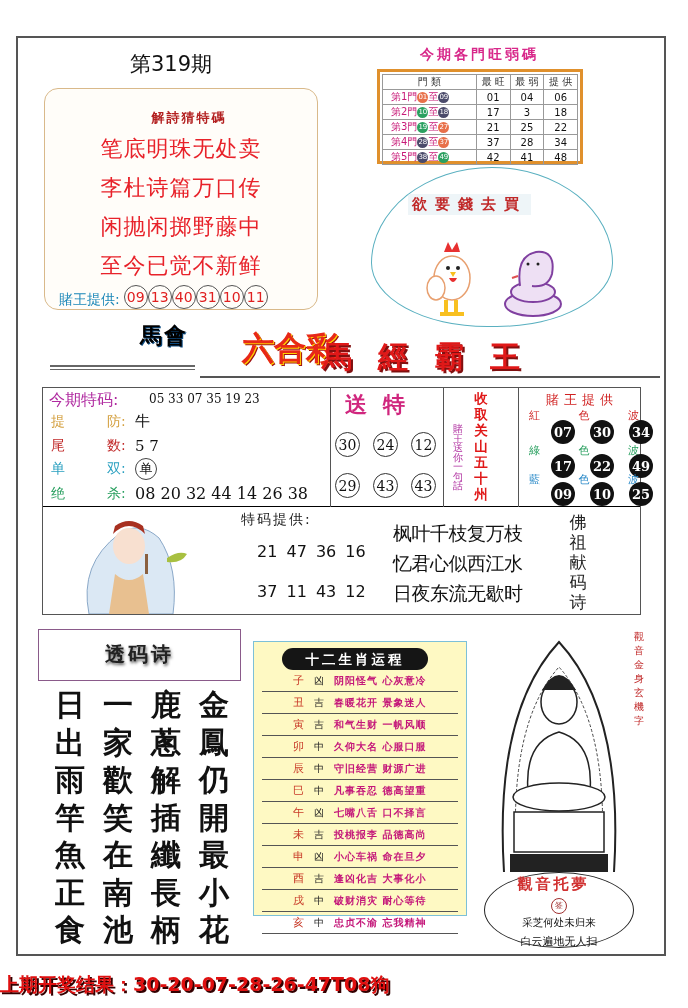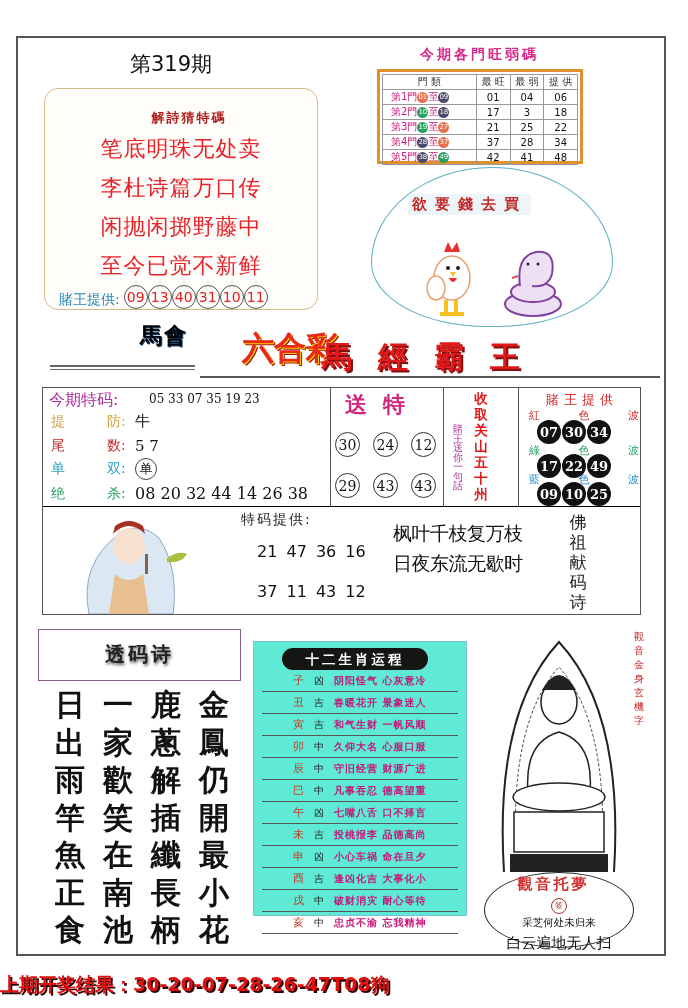--- a/index.html
+++ b/index.html
@@ -57,52 +57,52 @@
   .gift-title { position: absolute; left: 302px; top: 2px; font-size: 22px; color: #d0267e; font-weight: bold; letter-spacing: 16px; }
   .gift-grid { position: absolute; left: 290px; top: 44px; display: grid; grid-template-columns: repeat(3, 38px); row-gap: 16px; column-gap: 0px; }
   .gift-ball { width: 25px; height: 25px; border: 1px solid #333; border-radius: 50%; font-size: 14px; font-family: "DejaVu Serif", serif; display: flex; align-items: center; justify-content: center; margin-left: 2px; }
 
   .say-small { position: absolute; left: 410px; top: 4px; width: 10px; font-size: 10px; line-height: 9.5px; color: #b030a0; text-align: center; margin-top: 32px; }
   .say-big { position: absolute; left: 430px; top: 2px; width: 16px; font-size: 13.5px; line-height: 16px; color: #e01818; text-align: center; font-weight: bold; }
 
   .dw-title { position: absolute; left: 503px; top: 3px; font-size: 13px; color: #d02020; letter-spacing: 5px; }
   .wave-lbl { position: absolute; left: 486px; width: 110px; display: flex; justify-content: space-between; font-size: 11px; }
   .wave-balls { position: absolute; left: 494px; display: flex; gap: 1px; }
-  .bball { width: 24px; height: 24px; border-radius: 50%; background: #111; color: #fff; font-size: 13px; font-weight: bold; display: flex; align-items: center; justify-content: center; font-family: "DejaVu Serif", serif; }
+  .bball { width: 24px; height: 24px; border-radius: 50%; background: #111; color: #fff; font-size: 13px; font-weight: bold; display: flex; align-items: center; justify-content: center; font-family: "DejaVu Serif", serif; margin-left: 14px; }
 
   .s2-row2 { position: absolute; left: 0; top: 120px; width: 100%; height: 107px; }
   .guanyin { position: absolute; left: 16px; top: 6px; width: 150px; height: 100px; }
   .sp-label { position: absolute; left: 198px; top: 3px; font-size: 14px; color: #222; letter-spacing: 2px; }
   .sp-nums { position: absolute; left: 214px; font-size: 16px; color: #111; word-spacing: 4px; }
   .fz-poem { position: absolute; left: 350px; top: 6px; }
   .fz-line { font-size: 19px; line-height: 22px; color: #111; font-family: "DejaVu Serif", serif; letter-spacing: -0.5px; margin-top: 8px; }
   .fz-side { position: absolute; left: 524px; top: 4px; width: 22px; font-size: 17px; line-height: 20px; color: #222; text-align: center; font-family: "DejaVu Serif", serif; }
 
   
   .tm-title-box { left: 38px; top: 629px; width: 203px; height: 52px; border: 1.5px solid #8a5a8a; }
   .tm-title { position: absolute; left: 0; right: 0; top: 11px; text-align: center; font-size: 20px; font-weight: bold; color: #222; letter-spacing: 3px; text-shadow: 1px 2px 3px #666; }
   .cal-grid { left: 46px; top: 686px; width: 190px; display: grid; grid-template-columns: repeat(4, 48px); }
   .cal-col { display: flex; flex-direction: column; align-items: center; }
   .cal-ch { font-size: 30px; line-height: 37.5px; color: #111; font-family: "DejaVu Serif", serif; font-weight: bold; }
 
-  .zodiac-box { left: 253px; top: 641px; width: 214px; height: 275px; border: 1.5px solid #7cc0d8; background: #5eead4; }
+  .zodiac-box { left: 253px; top: 641px; width: 214px; height: 275px; border: 1.5px solid #7cc0d8; background: #fef9c3; }
   .zodiac-title { position: absolute; left: 28px; top: 6px; width: 146px; height: 22px; border-radius: 11px; background: #151515; color: #fff; font-size: 13.5px; font-weight: bold; text-align: center; line-height: 22px; letter-spacing: 3px; }
   .z-rows { position: absolute; left: 8px; top: 28px; width: 196px; }
   .z-row { height: 22px; border-bottom: 1.5px solid #555; display: flex; align-items: center; font-size: 10px; }
   .z-animal { width: 42px; text-align: right; color: #c83a28; font-size: 11px; }
   .z-luck { width: 22px; text-align: center; color: #222; margin-left: 4px; }
   .z-text { color: #c4187a; font-weight: bold; letter-spacing: 1px; margin-left: 4px; white-space: nowrap; }
 
   .buddha-area { left: 484px; top: 632px; width: 150px; height: 318px; }
   .ky-side { left: 632px; top: 630px; width: 14px; font-size: 10px; line-height: 14px; color: #c02828; text-align: center; }
   .dream-ellipse { position: absolute; left: 0px; top: 240px; width: 150px; height: 76px; border: 1.5px solid #222; border-radius: 50%; background: #fff; }
   .dream-title { position: absolute; left: 0; right: 11px; top: 243px; text-align: center; font-size: 15px; color: #d03030; font-weight: bold; letter-spacing: 3px; }
   .dream-seal { position: absolute; left: 67px; top: 266px; width: 16px; height: 16px; border: 1px solid #a03030; border-radius: 50%; font-size: 8px; color: #a03030; text-align: center; line-height: 14px; }
   .dream-l1 { position: absolute; left: 0; right: 0; top: 284px; text-align: center; font-size: 10.5px; color: #111; font-family: "DejaVu Serif", serif; }
-  .dream-l2 { position: absolute; left: 0; right: 0; top: 302px; text-align: center; font-size: 15px; color: #111; font-family: "DejaVu Serif", serif; }
+  .dream-l2 { position: absolute; left: 0; right: 0; top: 302px; text-align: center; font-size: 11px; color: #111; font-family: "DejaVu Serif", serif; }
 
   .result { left: 0; top: 972px; width: 688px; text-align: left; font-size: 19px; font-weight: bold; color: #e01010; text-shadow: 2px 2px 0 #300; letter-spacing: 0px; }
 </style>
 </head>
 <body>
 
 <div class="abs frame"></div>
 
 <div class="abs issue">第319期</div>
 
@@ -287,20 +287,21 @@
       <path d="M54 20 q16 -16 32 0 l-2 -8 q-14 -10 -28 0 z" fill="#a83020"></path>
       <path d="M56 60 q14 12 28 0 l6 40 h-40 z" fill="#e8c090"></path>
       <path d="M108 44 q12 -8 20 -4 q-6 10 -20 8 z" fill="#a8c040"></path>
       <rect x="86" y="40" width="3" height="20" fill="#8a6040"></rect>
     </svg>
     <div class="sp-label">特码提供:</div>
     <div class="sp-nums" style="top:34px">21 47 36 16</div>
     <div class="sp-nums" style="top:74px">37 11 43 12</div>
     <div class="fz-poem">
       <div class="fz-line">枫叶千枝复万枝</div>
+      <div class="fz-line">忆君心似西江水</div>
       <div class="fz-line">日夜东流无歇时</div>
     </div>
     <div class="fz-side">佛祖献码诗</div>
   </div>
 </div>
 
 <div class="abs tm-title-box">
   <div class="tm-title">透码诗</div>
 </div>
 <div class="abs cal-grid" id="calGrid">

